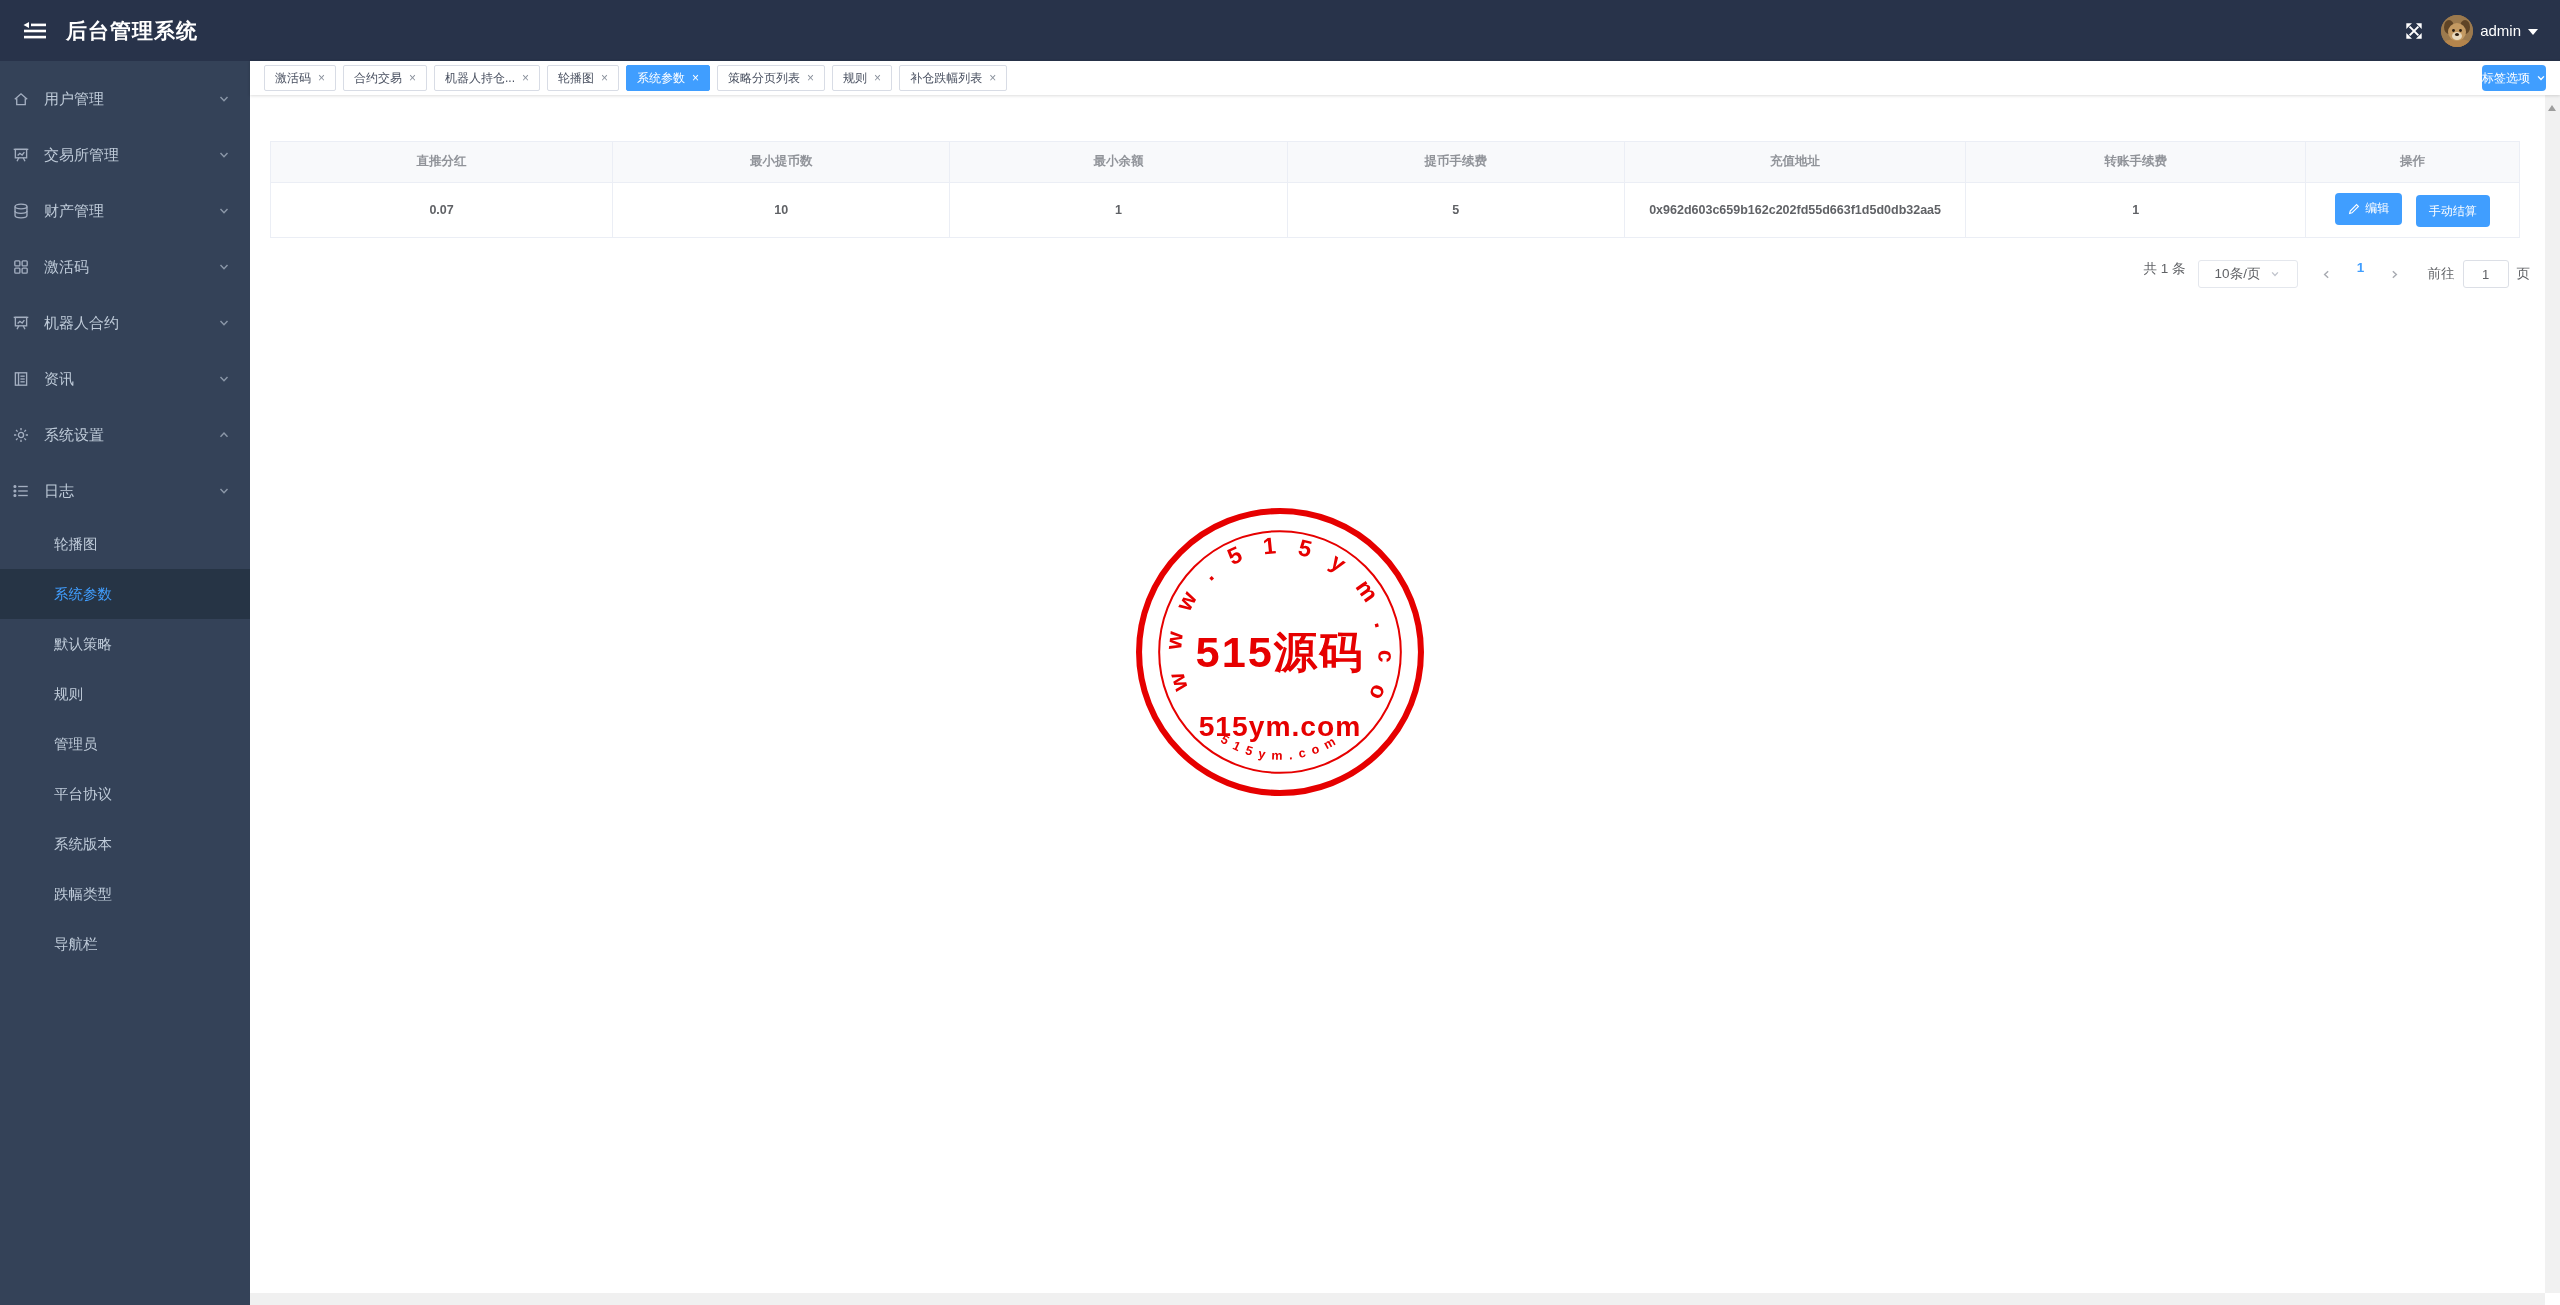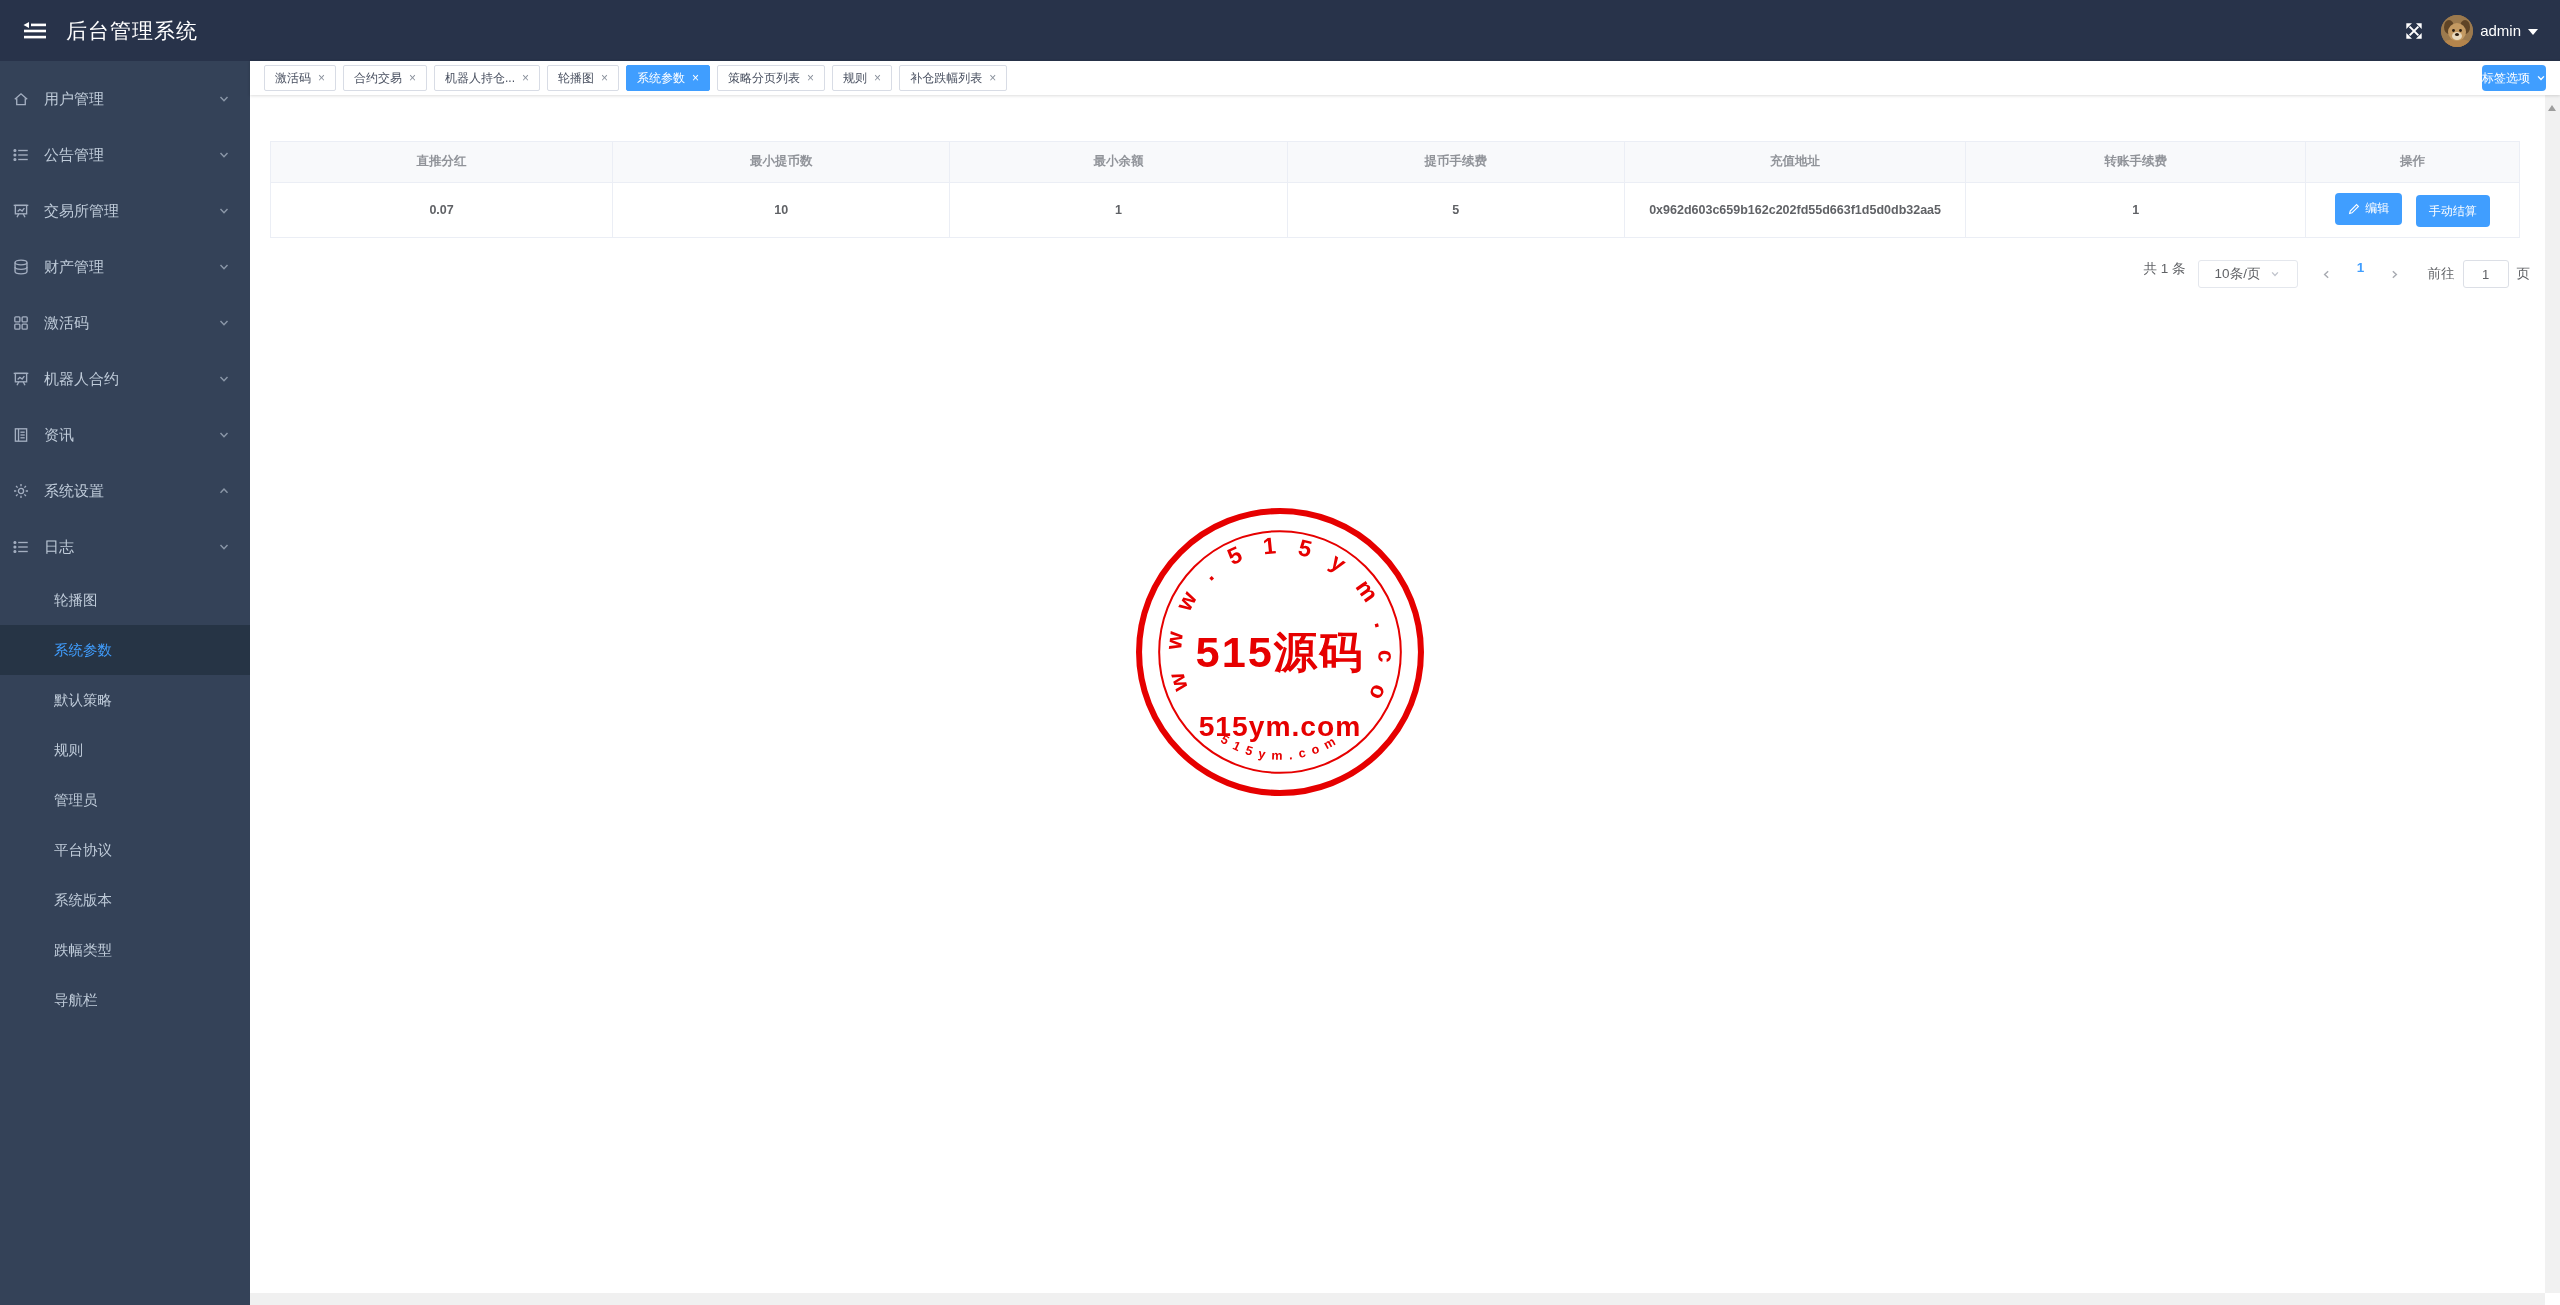--- a/index.html
+++ b/index.html
@@ -3,21 +3,21 @@
 <meta charset="utf-8">
 <style>
   * { margin:0; padding:0; box-sizing:border-box; }
   html,body { width:2560px; height:1305px; overflow:hidden; }
   body { font-family:"Liberation Sans","DejaVu Sans",sans-serif; background:#fff; }
   .app { position:relative; width:2560px; height:1305px; display:flex; flex-direction:column; }
 
   
   .topbar { height:61px; background:#28334a; display:flex; align-items:center; padding:0 22px; flex:0 0 61px; }
   .fold-icon { width:26px; height:20px; cursor:pointer; }
-  .app-title { color:#ffffff; font-size:21px; font-weight:400; margin-left:18px; letter-spacing:1px; }
+  .app-title { color:#ffffff; font-size:21px; font-weight:700; margin-left:18px; letter-spacing:1px; }
   .topbar-right { margin-left:auto; display:flex; align-items:center; gap:16px; }
   .fs-icon { width:22px; height:22px; cursor:pointer; }
   .avatar { width:32px; height:32px; border-radius:50%; overflow:hidden; cursor:pointer; background:#8a6b45; }
   .user-wrap { display:flex; align-items:center; gap:7px; cursor:pointer; }
   .user-name { color:#fff; font-size:15px; }
   .caret-down { width:0; height:0; border-left:5px solid transparent; border-right:5px solid transparent; border-top:6px solid #fff; margin-top:2px; }
 
   
   .body-row { flex:1; display:flex; min-height:0; }
   .sidebar { width:250px; flex:0 0 250px; background:#344258; padding-top:10px; overflow:hidden; }
@@ -122,34 +122,20 @@
         <svg class="mi" viewBox="0 0 16 16" fill="none" stroke="currentColor" stroke-width="1.2">
             <path d="M2.5 8.2 8 3.4l5.5 4.8"></path>
             <path d="M4.2 7.4V13h7.6V7.4"></path>
           </svg>
         <span class="lbl">用户管理</span>
         <svg class="chev" viewBox="0 0 12 12" fill="none" stroke="currentColor" stroke-width="1.4">
             <polyline points="2.5,4 6,7.8 9.5,4"></polyline>
           </svg>
       </div>
 
-      <div class="side-item">
-        <svg class="mi" viewBox="0 0 16 16" fill="none" stroke="currentColor" stroke-width="1.2">
-            <line x1="5.5" y1="4" x2="14" y2="4"></line>
-            <line x1="5.5" y1="8" x2="14" y2="8"></line>
-            <line x1="5.5" y1="12" x2="14" y2="12"></line>
-            <circle cx="2.6" cy="4" r="0.8" fill="currentColor"></circle>
-            <circle cx="2.6" cy="8" r="0.8" fill="currentColor"></circle>
-            <circle cx="2.6" cy="12" r="0.8" fill="currentColor"></circle>
-          </svg>
-        <span class="lbl">公告管理</span>
-        <svg class="chev" viewBox="0 0 12 12" fill="none" stroke="currentColor" stroke-width="1.4">
-            <polyline points="2.5,4 6,7.8 9.5,4"></polyline>
-          </svg>
-      </div>
 
       <div class="side-item">
         <svg class="mi" viewBox="0 0 16 16" fill="none" stroke="currentColor" stroke-width="1.2">
             <line x1="1.5" y1="3" x2="14.5" y2="3"></line>
             <rect x="3" y="3" width="10" height="7.5"></rect>
             <polyline points="5,8.5 7,6.5 9,8 11,5.5"></polyline>
             <line x1="6" y1="10.5" x2="4.5" y2="13.5"></line>
             <line x1="10" y1="10.5" x2="11.5" y2="13.5"></line>
           </svg>
         <span class="lbl">交易所管理</span>

